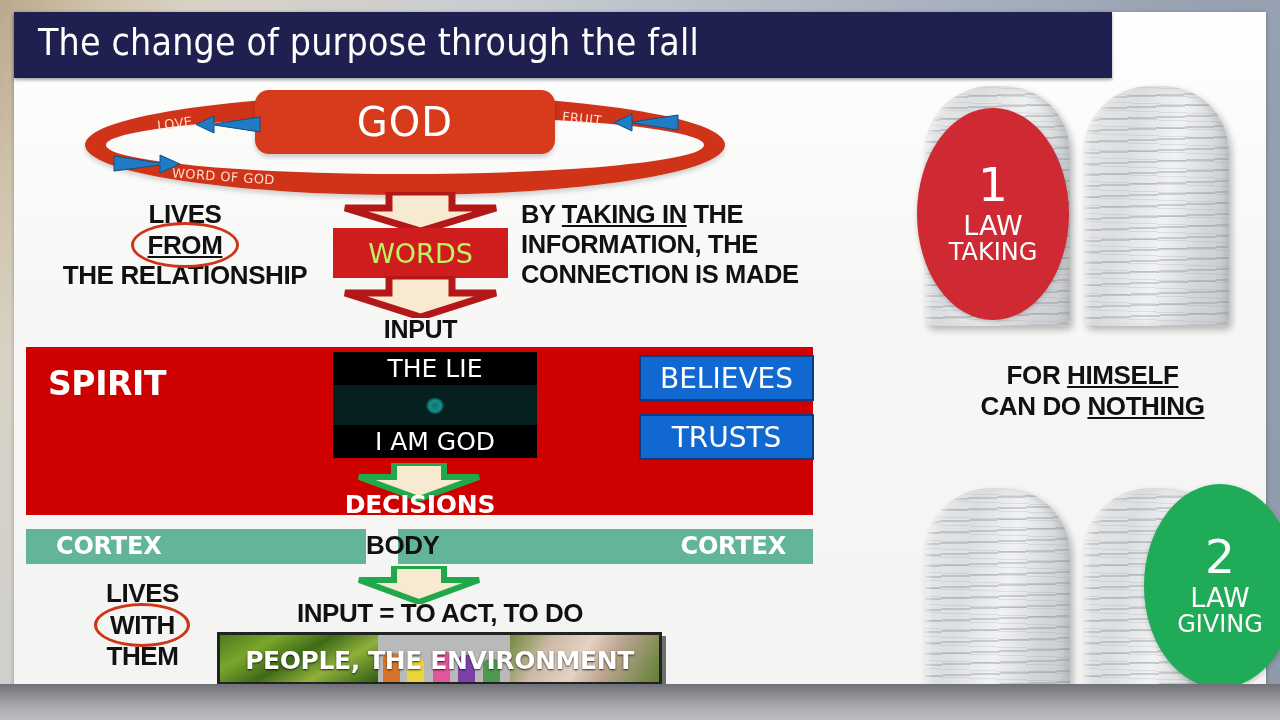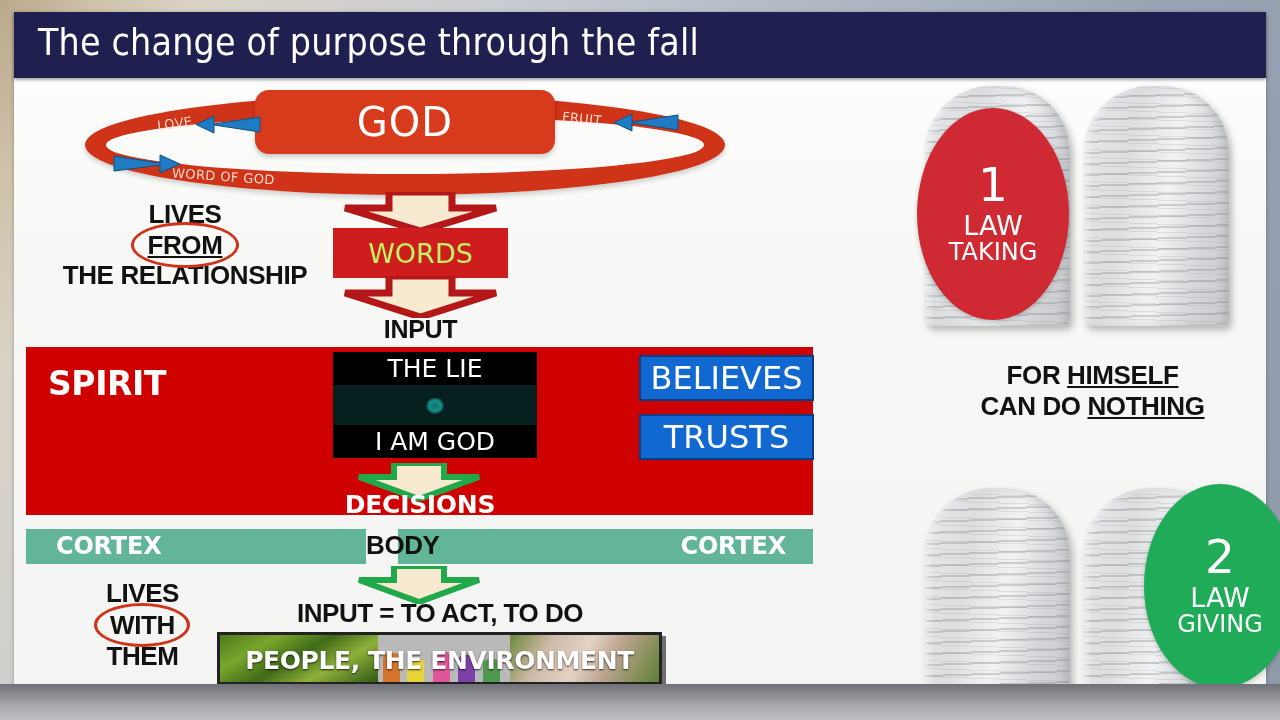--- a/index.html
+++ b/index.html
@@ -20,21 +20,21 @@
     position:absolute; left:14px; right:14px; top:12px; bottom:34px;
     background:linear-gradient(180deg,#ffffff 0%,#f7f7f5 40%,#f4f4f2 100%);
     box-shadow:0 1px 4px rgba(0,0,0,.28);
   }
   #bottom-shade {
     position:absolute; left:0; right:0; bottom:0; height:36px;
     background:linear-gradient(180deg,#6f7176 0%,#8b8d92 30%,#a8aaae 62%,#bdbfc3 100%);
   }
   
   #titlebar {
-    position:absolute; left:14px; top:12px; width:1252px; height:66px;
+    position:absolute; left:14px; top:12px; width:1098px; height:66px;
     background:#1f2050;
     box-shadow:0 2px 3px rgba(0,0,0,.35);
   }
   #title {
     position:absolute; left:24px; top:8px;
     font-size:38px; color:#ffffff; font-weight:400;
     letter-spacing:.2px; white-space:nowrap;
     font-family:"DejaVu Sans", sans-serif;
     transform:scaleX(.88); transform-origin:left center;
   }
@@ -114,21 +114,21 @@
     height:40px; width:100%;
     background:
       radial-gradient(ellipse 14px 13px at 50% 52%, #0e6f6a 0%, #16918b 42%, #0a3f3d 62%, transparent 64%),
       radial-gradient(circle 5px at 50% 50%, #05201f 0%, #05201f 100%),
       radial-gradient(ellipse 52px 26px at 50% 52%, #e8e2dc 0%, #cfc7c8 55%, #9a8e94 80%, transparent 85%),
       linear-gradient(100deg,#c76fa8 0%,#8f5d9e 14%,#d9b9c7 28%,#e7dfd8 46%,#dba9b8 62%,#b0436b 76%,#7e2d4e 88%,#3a1b2a 100%);
     background-repeat:no-repeat;
   }
   .blue-box {
     position:absolute; background:#1168d0; border:2px solid #0b3c86;
-    color:#fff; font-size:32px; font-family:"DejaVu Sans", sans-serif;
+    color:#fff; font-size:28px; font-family:"DejaVu Sans", sans-serif;
     display:flex; align-items:center; justify-content:center;
   }
   #believes-box { left:639px; top:355px; width:175px; height:46px; }
   #trusts-box { left:639px; top:414px; width:175px; height:46px; }
   #decisions-label {
     position:absolute; left:320px; top:490px; width:200px; text-align:center;
     color:#fff; font-size:25px; font-weight:bold; letter-spacing:-.3px;
     font-family:"DejaVu Sans", sans-serif;
   }
   
@@ -254,20 +254,23 @@
     <div class="l1">LIVES</div>
     <div style="line-height:1.14;">
       <span class="l2">
         <u>FROM</u>
         <span class="oval-mark" style="width:108px;height:46px;"></span>
       </span>
     </div>
     <div class="l3">THE RELATIONSHIP</div>
   </div>
 
+  <div id="mid-right">
+    <span>BY </span><u>TAKING IN</u><span> THE INFORMATION, THE CONNECTION IS MADE</span>
+  </div>
 
   <div id="spirit">
     <div id="spirit-label">SPIRIT</div>
   </div>
 
   <div id="lie-stack">
     <div class="black-band">THE LIE</div>
     <div id="eye-img"></div>
     <div class="black-band">I AM GOD</div>
   </div>

